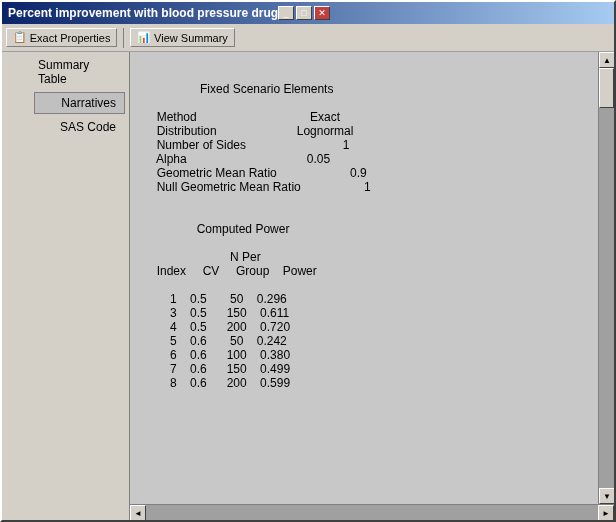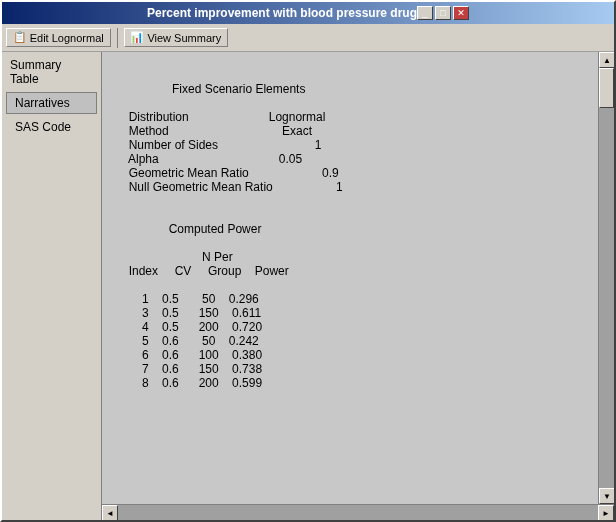--- a/index.html
+++ b/index.html
@@ -1,32 +1,32 @@
 <!DOCTYPE html>
 <html><head>
   <meta charset="utf-8">
   <style>
     * { box-sizing: border-box; margin: 0; padding: 0; }
     body { font-family: Arial, sans-serif; font-size: 12px; background: #d4d0c8; width: 616px; height: 522px; overflow: hidden; }
     
     .window { width: 616px; height: 522px; border: 2px solid #ffffff; border-right-color: #404040; border-bottom-color: #404040; background: #d4d0c8; display: flex; flex-direction: column; }
     
-    .title-bar { background: linear-gradient(to right, #0a246a, #a6caf0); color: white; padding: 3px 6px; display: flex; align-items: center; justify-content: center; height: 22px; }
+    .title-bar { background: linear-gradient(to right, #0a246a, #a6caf0); color: white; padding: 3px 6px; display: flex; align-items: center; justify-content: flex-start; height: 22px; }
     .title-text { font-size: 12px; font-weight: bold; }
     .title-buttons { display: flex; gap: 2px; }
     .title-btn { width: 16px; height: 14px; background: #d4d0c8; border: 1px solid #ffffff; border-right-color: #404040; border-bottom-color: #404040; display: flex; align-items: center; justify-content: center; font-size: 9px; cursor: pointer; }
     
     .toolbar { background: #d4d0c8; border-bottom: 1px solid #a0a0a0; padding: 2px 4px; display: flex; align-items: center; gap: 4px; height: 28px; }
     .toolbar-btn { background: #d4d0c8; border: 1px solid #ffffff; border-right-color: #808080; border-bottom-color: #808080; padding: 2px 6px; font-size: 11px; cursor: pointer; display: flex; align-items: center; gap: 3px; }
     .toolbar-separator { width: 1px; height: 20px; background: #808080; margin: 0 2px; }
     
-    .main-content { display: flex; flex: 1; overflow: hidden; }
+    .main-content { display: flex; flex: 1; overflow: hidden; padding-left: 28px; }
     
     .sidebar { width: 100px; background: #d4d0c8; border-right: 1px solid #808080; display: flex; flex-direction: column; padding: 4px; gap: 2px; }
-    .sidebar-item { padding: 3px 8px; font-size: 12px; cursor: pointer; text-align: left; background: #d4d0c8; border: 1px solid transparent; }
+    .sidebar-item { padding: 3px 8px; font-size: 12px; cursor: pointer; text-align: right; background: #d4d0c8; border: 1px solid transparent; }
     .sidebar-item.active { background: #c0c0c0; border: 1px solid #808080; }
     .sidebar-section { font-size: 12px; font-weight: normal; padding: 2px 4px; margin-bottom: 2px; }
     
     .content-area { flex: 1; display: flex; flex-direction: column; overflow: hidden; }
     
     .scroll-container { flex: 1; overflow: auto; background: #c8c8c8; position: relative; }
     
     .report-content { padding: 16px 20px; font-family: Liberation Sans, sans-serif; font-size: 12px; background: #c8c8c8; white-space: pre; min-height: 100%; }
     
     .scrollbar-v { width: 16px; background: #d4d0c8; border-left: 1px solid #808080; display: flex; flex-direction: column; }
@@ -48,21 +48,21 @@
     <div class="title-buttons">
       <div class="title-btn">_</div>
       <div class="title-btn">□</div>
       <div class="title-btn" style="background:#c04040; color:white;">✕</div>
     </div>
   </div>
 
   <div class="toolbar">
     <button class="toolbar-btn">
       <span>📋</span>
-      <span>Edit Lognormal</span>
+      <span>Exact Properties</span>
     </button>
     <div class="toolbar-separator"></div>
     <button class="toolbar-btn">
       <span>📊</span>
       <span>View Summary</span>
     </button>
   </div>
 
   <div class="main-content">
 
@@ -71,39 +71,39 @@
       <div class="sidebar-item active">Narratives</div>
       <div class="sidebar-item">SAS Code</div>
     </div>
 
     <div class="content-area">
       <div style="display:flex; flex:1; overflow:hidden;">
         <div class="scroll-container">
           <div class="report-content">
         <span>       Fixed Scenario Elements
 
+</span><span>  Method                                  Exact
 </span><span>  Distribution                        Lognormal
-</span><span>  Method                                  Exact
 </span><span>  Number of Sides                             1
 </span><span>  Alpha                                    0.05
 </span><span>  Geometric Mean Ratio                      0.9
 </span><span>  Null Geometric Mean Ratio                   1
 
 
 </span><span>              Computed Power
 
 </span><span>                        N Per
   Index     CV     Group    Power
 
 </span><span>      1    0.5       50    0.296
 </span><span>      3    0.5      150    0.611
 </span><span>      4    0.5      200    0.720
 </span><span>      5    0.6       50    0.242
 </span><span>      6    0.6      100    0.380
-</span><span>      7    0.6      150    0.738
+</span><span>      7    0.6      150    0.499
 </span><span>      8    0.6      200    0.599
 </span>
           </div>
         </div>
 
         <div class="scrollbar-v">
           <div class="scroll-btn">▲</div>
           <div class="scroll-track">
             <div class="scroll-thumb"></div>
           </div>

